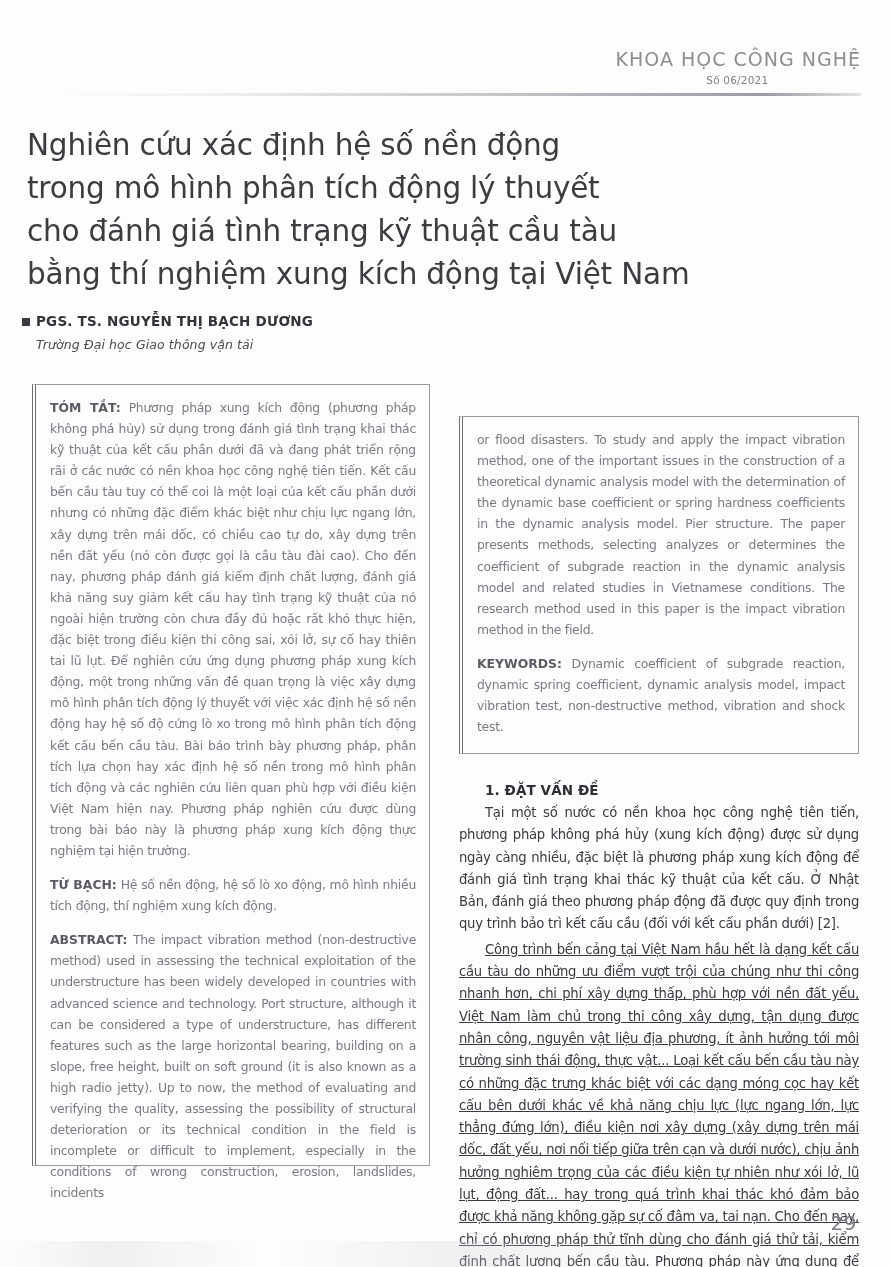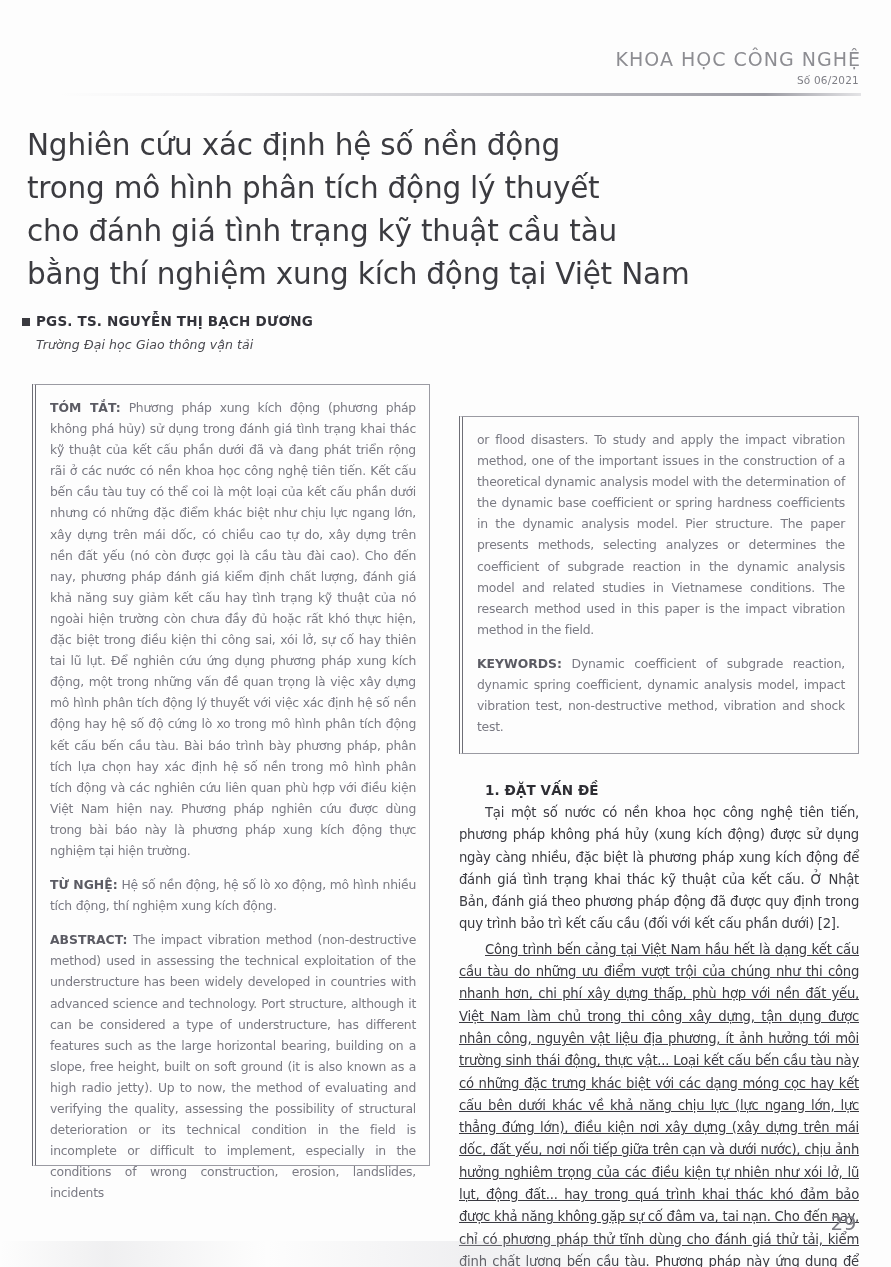--- a/index.html
+++ b/index.html
@@ -17,21 +17,21 @@
     background: #fdfdfd;
     overflow: hidden;
     box-sizing: border-box;
   }
 
   
   .header-block {
     position: absolute;
     top: 48px;
     right: 30px;
-    text-align: right;
+    text-align: center;
   }
   .journal-name {
     font-family: "DejaVu Sans", sans-serif;
     font-size: 19px;
     letter-spacing: 1.0px;
     color: #8d8d92;
     font-weight: 400;
     white-space: nowrap;
   }
   .issue-no {
@@ -217,21 +217,21 @@
     <div class="author-line">
       <span class="author-bullet"></span>
       <span class="author-name">PGS. TS. NGUYỄN THỊ BẠCH DƯƠNG</span>
     </div>
     <div class="author-affil">Trường Đại học Giao thông vận tải</div>
   </div>
 
   <div class="col-left">
     <div class="abs-box left">
       <p class="abs-text"><span class="abs-label">TÓM TẮT:</span><span> Phương pháp xung kích động (phương pháp không phá hủy) sử dụng trong đánh giá tình trạng khai thác kỹ thuật của kết cấu phần dưới đã và đang phát triển rộng rãi ở các nước có nền khoa học công nghệ tiên tiến. Kết cấu bến cầu tàu tuy có thể coi là một loại của kết cấu phần dưới nhưng có những đặc điểm khác biệt như chịu lực ngang lớn, xây dựng trên mái dốc, có chiều cao tự do, xây dựng trên nền đất yếu (nó còn được gọi là cầu tàu đài cao). Cho đến nay, phương pháp đánh giá kiểm định chất lượng, đánh giá khả năng suy giảm kết cấu hay tình trạng kỹ thuật của nó ngoài hiện trường còn chưa đầy đủ hoặc rất khó thực hiện, đặc biệt trong điều kiện thi công sai, xói lở, sự cố hay thiên tai lũ lụt. Để nghiên cứu ứng dụng phương pháp xung kích động, một trong những vấn đề quan trọng là việc xây dựng mô hình phân tích động lý thuyết với việc xác định hệ số nền động hay hệ số độ cứng lò xo trong mô hình phân tích động kết cấu bến cầu tàu. Bài báo trình bày phương pháp, phân tích lựa chọn hay xác định hệ số nền trong mô hình phân tích động và các nghiên cứu liên quan phù hợp với điều kiện Việt Nam hiện nay. Phương pháp nghiên cứu được dùng trong bài báo này là phương pháp xung kích động thực nghiệm tại hiện trường.</span></p>
-      <p class="abs-text"><span class="abs-label">TỪ NGHỆ:</span><span> Hệ số nền động, hệ số lò xo động, mô hình nhiều tích động, thí nghiệm xung kích động.</span></p>
+      <p class="abs-text"><span class="abs-label">TỪ BẠCH:</span><span> Hệ số nền động, hệ số lò xo động, mô hình nhiều tích động, thí nghiệm xung kích động.</span></p>
       <p class="abs-text"><span class="abs-label">ABSTRACT:</span><span> The impact vibration method (non-destructive method) used in assessing the technical exploitation of the understructure has been widely developed in countries with advanced science and technology. Port structure, although it can be considered a type of understructure, has different features such as the large horizontal bearing, building on a slope, free height, built on soft ground (it is also known as a high radio jetty). Up to now, the method of evaluating and verifying the quality, assessing the possibility of structural deterioration or its technical condition in the field is incomplete or difficult to implement, especially in the conditions of wrong construction, erosion, landslides, incidents</span></p>
     </div>
   </div>
 
   <div class="col-right">
     <div class="abs-box right">
       <p class="abs-text">or flood disasters. To study and apply the impact vibration method, one of the important issues in the construction of a theoretical dynamic analysis model with the determination of the dynamic base coefficient or spring hardness coefficients in the dynamic analysis model. Pier structure. The paper presents methods, selecting analyzes or determines the coefficient of subgrade reaction in the dynamic analysis model and related studies in Vietnamese conditions. The research method used in this paper is the impact vibration method in the field.</p>
       <p class="abs-text"><span class="abs-label">KEYWORDS:</span><span> Dynamic coefficient of subgrade reaction, dynamic spring coefficient, dynamic analysis model, impact vibration test, non-destructive method, vibration and shock test.</span></p>
     </div>
 

